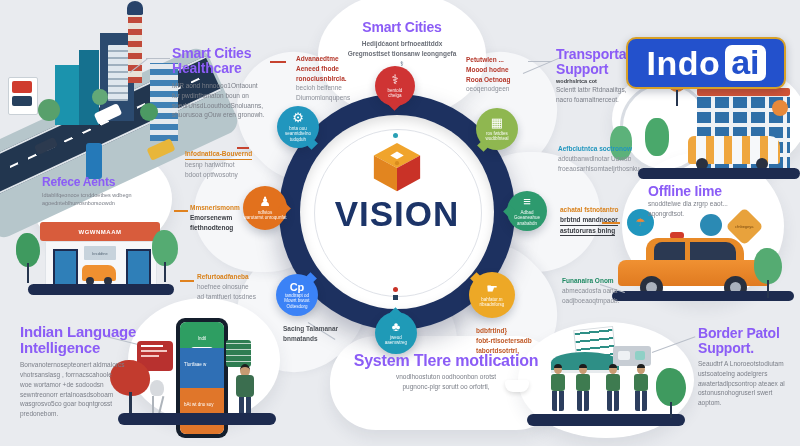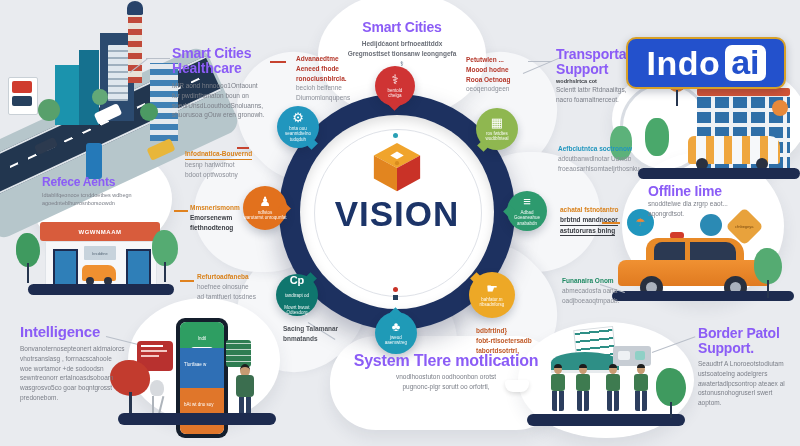--- a/index.html
+++ b/index.html
@@ -294,21 +294,21 @@
     <span class="bico">♟</span>
     <span class="blbl">ndfstos</span>
     <span class="blbl">warutarrst onroqunfat</span>
   </div>
   <div class="bubble" style="left: 507px; top: 191px; width: 40px; height: 40px; background: rgb(45, 154, 110);">
     <i class="tail" style="left:-2px;top:16px"></i>
     <span class="bico">≡</span>
     <span class="blbl">Adbad</span>
     <span class="blbl">Goeaneahue anababdn</span>
   </div>
-  <div class="bubble" style="left: 276px; top: 274px; width: 42px; height: 42px; background: #0f766e; justify-content: space-between;">
+  <div class="bubble" style="left: 276px; top: 274px; width: 42px; height: 42px; background: #3b82f6;">
     <i class="tail" style="right:3px;top:0"></i>
     <span class="bico" style="font-size:11px;font-weight:700">Cp</span>
     <span class="blbl">tandtrapt od</span>
     <span class="blbl">Mowrt bwust Odtesdorg</span>
   </div>
   <div class="bubble" style="left: 469px; top: 272px; width: 46px; height: 46px; background: rgb(237, 168, 38);">
     <i class="tail" style="left:3px;top:2px"></i>
     <span class="bico">☛</span>
     <span class="blbl">bahfatur.m</span>
     <span class="blbl">ribsadnforsg</span>
@@ -401,20 +401,21 @@
     <div class="body" style="margin-top:3px">
       <div>Seaudtrf A Lnoroeotstodiutam</div>
       <div>ustsoatoelng aodelgrers</div>
       <div>awatertadlpcsontrop ateaex al</div>
       <div>ostonusnohogruserl swert</div>
       <div>aoptom.</div>
     </div>
   </div>
 
   <div class="abs" style="left:20px;top:324px;width:120px;z-index:7">
+    <div class="h" style="font-size:15px">Indian Language</div>
     <div class="h" style="font-size:15px">Intelligence</div>
     <div class="body" style="margin-top:4px">
       <div>Bonvanoternosepteonert aldmaiorcs</div>
       <div>vhotrsanslasg , forrnacscahoole</div>
       <div>woe wortamor +de sodoodsn</div>
       <div>sewntreonorr ertalnoasdsoboam</div>
       <div>wasgrosvo5co goar boqntgrosst</div>
       <div>predonebom.</div>
     </div>
   </div>

